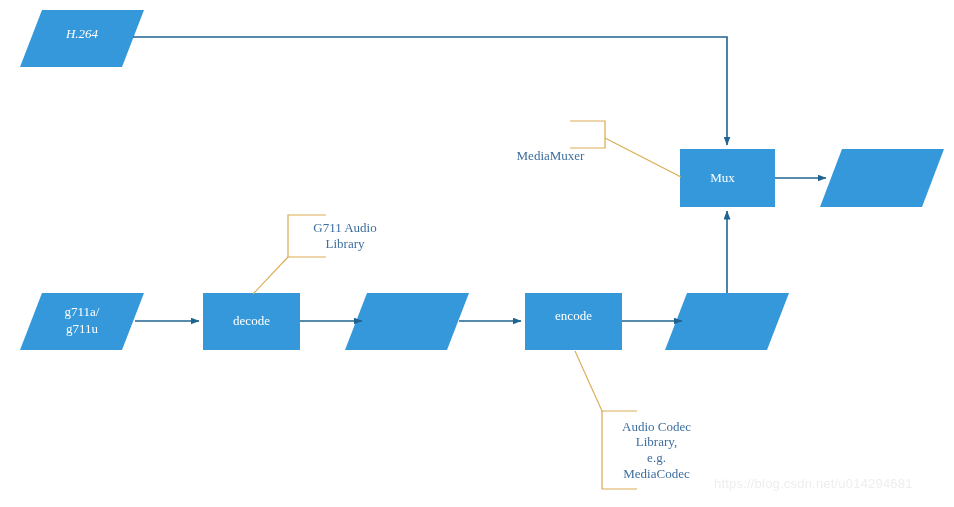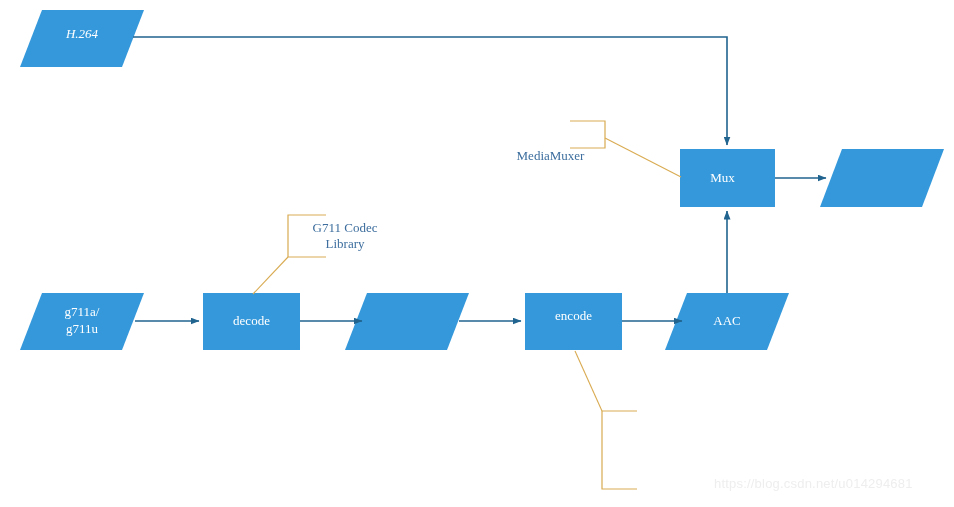--- a/index.html
+++ b/index.html
@@ -122,23 +122,26 @@
 
 
   <div class="node-label" style="left:20px; top:287px; width:124px; height:67px;">g711a/
 g711u</div>
 
   <div class="node-label" style="left:203px; top:293px; width:97px; height:57px;">decode</div>
 
 
   <div class="node-label" style="left:525px; top:293px; width:97px; height:47px;">encode</div>
 
-  <div class="node-label" style="left:665px; top:293px; width:124px; height:57px;">AAC</div>
 
   <div class="annot-label" style="left:498px; top:121px; width:105px; height:28px;margin-top:21px;">MediaMuxer</div>
 
-  <div class="annot-label" style="left:290px; top:215px; width:110px; height:42px;">G711 Codec
+  <div class="annot-label" style="left:290px; top:215px; width:110px; height:42px;">G711 Audio
 Library</div>
 
+  <div class="annot-label" style="left:604px; top:411px; width:105px; height:78px;">Audio Codec
+Library,
+e.g.
+MediaCodec</div>
 
   <div class="watermark">https://blog.csdn.net/u014294681</div>
 
 </div>
 
 </body></html>

